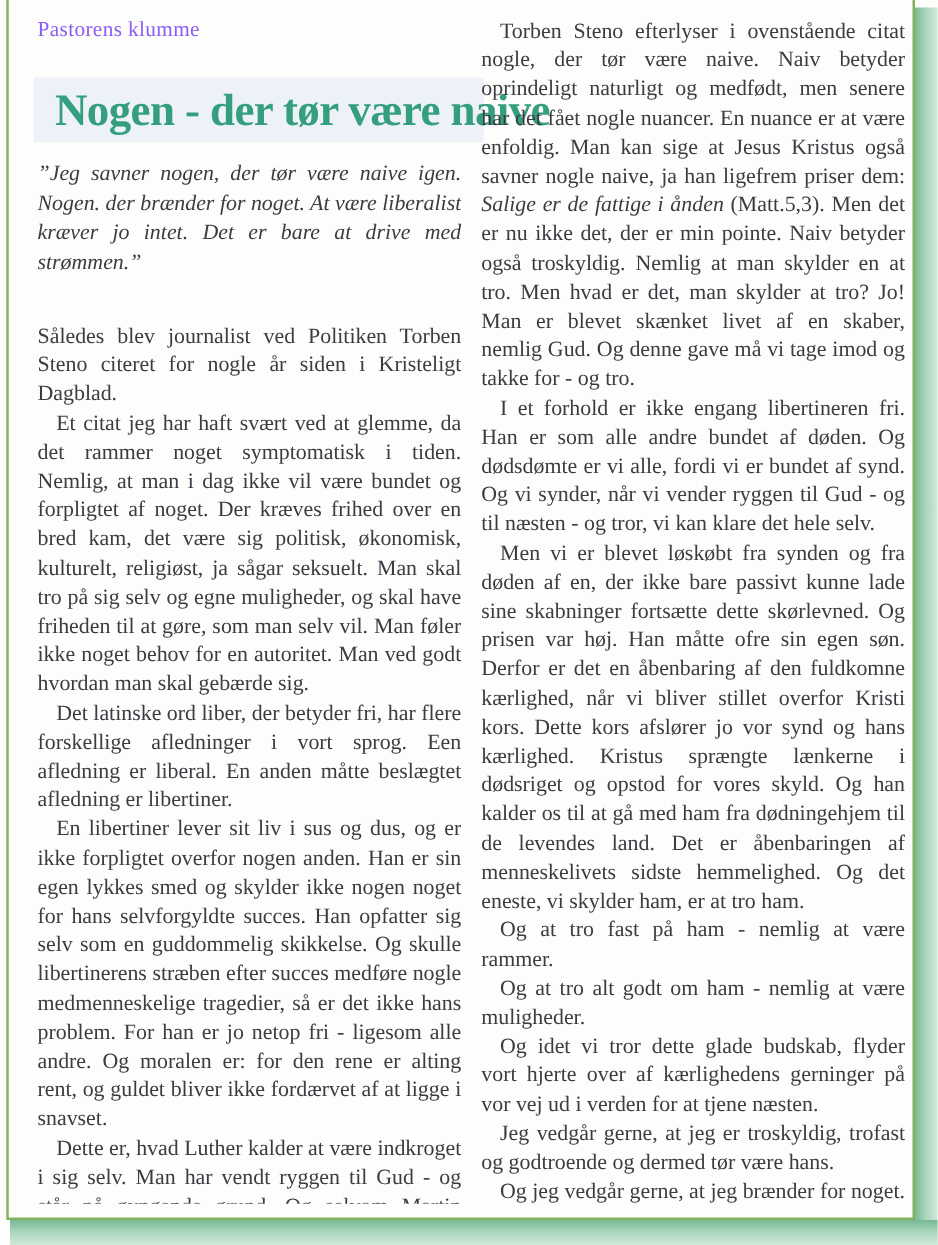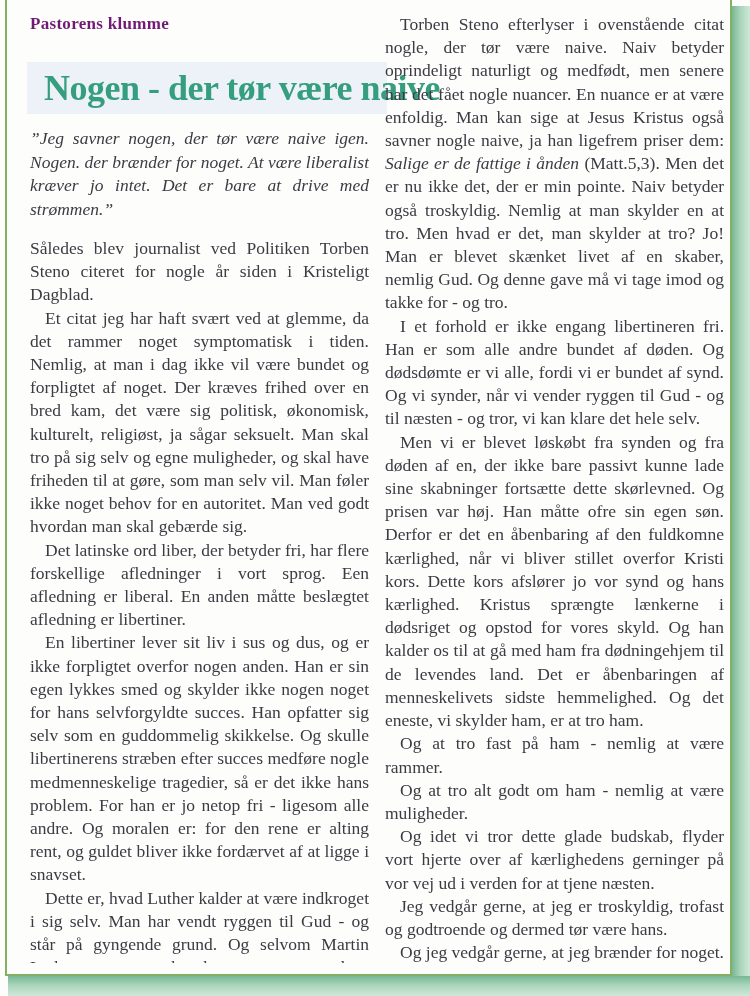--- a/index.html
+++ b/index.html
@@ -17,21 +17,21 @@
   .shadow-right{
     position:absolute;left:732px;top:6px;width:18px;height:990px;
     background:linear-gradient(to right,#77b893 0%,#a9d4bb 45%,#cfe8d8 100%);
   }
   .shadow-bottom{
     position:absolute;left:8px;top:976px;width:742px;height:20px;
     background:linear-gradient(to bottom,#77b893 0%,#a9d4bb 45%,#cfe8d8 100%);
   }
   .kicker{
     position:absolute;left:30px;top:14px;
-    font-size:17px;font-weight:bold;color:#701a75;letter-spacing:.3px;
+    font-size:17px;font-weight:normal;color:#8b5cf6;letter-spacing:.3px;
   }
   .title-band{
     position:absolute;left:13px;top:62px;width:360px;height:52px;
     background:#edf1f8;
     margin-left:14px;
   }
   .title{
     position:absolute;left:17px;top:5px;
     font-size:36px;font-weight:bold;color:#359e7f;letter-spacing:-.5px;
     white-space:nowrap;
@@ -40,21 +40,21 @@
     position:absolute;width:339px;overflow:hidden;
     font-size:17.5px;line-height:23.2px;color:#3b3b44;
     text-align:justify;
     hyphens:auto;-webkit-hyphens:auto;
   }
   .col-left{left:30px;top:127px;height:836px;}
   .col-right{left:385px;top:13px;height:950px;}
   .para{margin:0;}
   .para.indent{text-indent:15px;}
   .para.quote{
-    font-style:italic;margin-bottom:16px;line-height:23.5px;
+    font-style:italic;margin-bottom:36px;line-height:23.5px;
   }
   .em{font-style:italic;}
 </style>
 </head>
 <body>
 
 <div class="shadow-right"></div>
 <div class="shadow-bottom"></div>
 
 <div class="content-box"></div>

